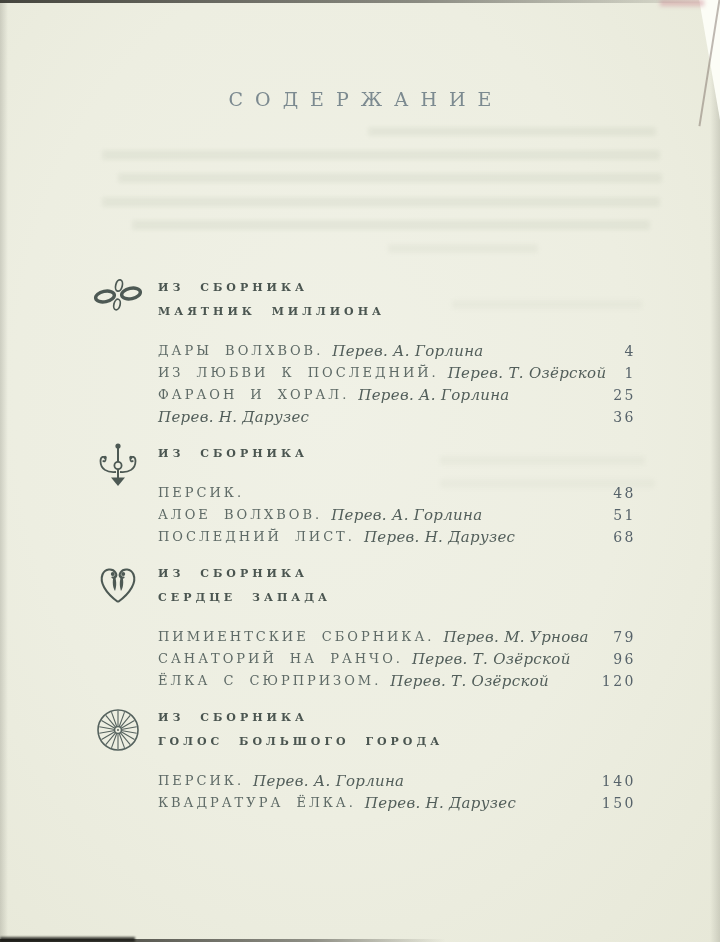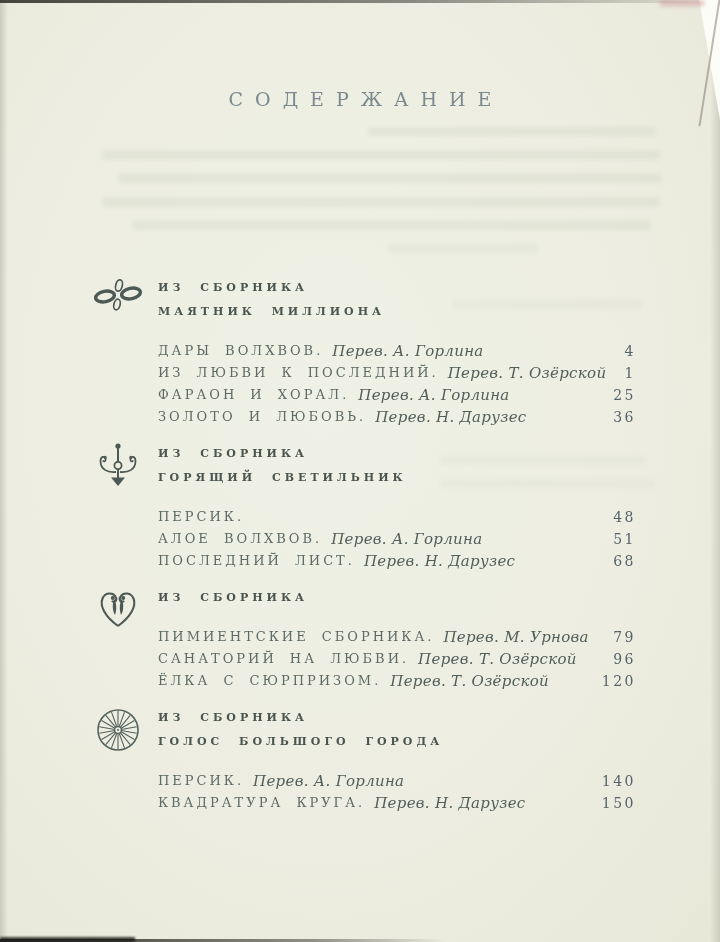--- a/index.html
+++ b/index.html
@@ -133,21 +133,20 @@
     <span class="e-page">1</span>
   </li>
 
   <li class="entry">
     <span class="e-title">ФАРАОН И ХОРАЛ.</span>
     <span class="e-trans">Перев. А. Горлина</span>
     <span class="e-page">25</span>
   </li>
 
   <li class="entry">
-    <span class="e-title">ЗОЛОТО И ЛЮБОВЬ.</span>
     <span class="e-trans">Перев. Н. Дарузес</span>
     <span class="e-page">36</span>
   </li>
 </ul>
   </section>
 
   <section class="section">
     <div class="section-head">
       <span class="orn-icon">
   <svg width="46" height="52" viewBox="0 0 46 52">
@@ -158,21 +157,20 @@
       <line x1="23" y1="27" x2="23" y2="36" stroke-width="2"></line>
       <path d="M21,30 C12,31 5.5,27 5.5,19 C5.5,14.5 9.5,13.5 10.5,16.5 C11.3,19 9,20.4 7.8,18.6" stroke-width="1.8"></path>
       <path d="M25,30 C34,31 40.5,27 40.5,19 C40.5,14.5 36.5,13.5 35.5,16.5 C34.7,19 37,20.4 38.2,18.6" stroke-width="1.8"></path>
       <circle cx="10.1" cy="15.4" r="1.6" fill="#4d5954" stroke="none"></circle>
       <circle cx="35.9" cy="15.4" r="1.6" fill="#4d5954" stroke="none"></circle>
       <path d="M23,44 L16,35.5 L30,35.5 Z" fill="#4d5954" stroke="none"></path>
     </g>
   </svg>
 </span>
       <div class="h-line l1">ИЗ СБОРНИКА</div>
-      <div class="h-line l2">ГОРЯЩИЙ СВЕТИЛЬНИК</div>
     </div>
     <ul class="entries">
   <li class="entry">
     <span class="e-title">ПЕРСИК.</span>
     <span class="e-page">48</span>
   </li>
 
   <li class="entry">
     <span class="e-title">АЛОЕ ВОЛХВОВ.</span>
     <span class="e-trans">Перев. А. Горлина</span>
@@ -193,30 +191,31 @@
   <svg width="46" height="44" viewBox="0 0 46 44">
     <path d="M23,40 C10,30.5 4.5,20 7.5,12.5 C10,6.5 17.5,6 20.5,10.5 C21.6,12.2 21.5,14 20.3,15.2 C19.2,16.3 17.6,16 17.2,14.6" fill="none" stroke="#4d5954" stroke-width="2.1"></path>
     <path d="M23,40 C36,30.5 41.5,20 38.5,12.5 C36,6.5 28.5,6 25.5,10.5 C24.4,12.2 24.5,14 25.7,15.2 C26.8,16.3 28.4,16 28.8,14.6" fill="none" stroke="#4d5954" stroke-width="2.1"></path>
     <path d="M19.5,13 C21.5,17.5 21.8,24 20,29 C17.2,24.5 17,17 19.5,13 Z" fill="#4d5954"></path>
     <path d="M26.5,13 C24.5,17.5 24.2,24 26,29 C28.8,24.5 29,17 26.5,13 Z" fill="#4d5954"></path>
     <circle cx="17.8" cy="12.1" r="2" fill="#4d5954"></circle>
     <circle cx="28.2" cy="12.1" r="2" fill="#4d5954"></circle>
   </svg>
 </span>
       <div class="h-line l1">ИЗ СБОРНИКА</div>
+      <div class="h-line l2">СЕРДЦЕ ЗАПАДА</div>
     </div>
     <ul class="entries">
   <li class="entry">
     <span class="e-title">ПИМИЕНТСКИЕ СБОРНИКА.</span>
     <span class="e-trans">Перев. М. Урнова</span>
     <span class="e-page">79</span>
   </li>
 
   <li class="entry">
-    <span class="e-title">САНАТОРИЙ НА ЛЮБВИ.</span>
+    <span class="e-title">САНАТОРИЙ НА РАНЧО.</span>
     <span class="e-trans">Перев. Т. Озёрской</span>
     <span class="e-page">96</span>
   </li>
 
   <li class="entry">
     <span class="e-title">ЁЛКА С СЮРПРИЗОМ.</span>
     <span class="e-trans">Перев. Т. Озёрской</span>
     <span class="e-page">120</span>
   </li>
 </ul>
@@ -257,20 +256,20 @@
       <div class="h-line l2">ГОЛОС БОЛЬШОГО ГОРОДА</div>
     </div>
     <ul class="entries">
   <li class="entry">
     <span class="e-title">ПЕРСИК.</span>
     <span class="e-trans">Перев. А. Горлина</span>
     <span class="e-page">140</span>
   </li>
 
   <li class="entry">
-    <span class="e-title">КВАДРАТУРА КРУГА.</span>
+    <span class="e-title">КВАДРАТУРА ЁЛКА.</span>
     <span class="e-trans">Перев. Н. Дарузес</span>
     <span class="e-page">150</span>
   </li>
 </ul>
   </section>
 </div>
 </div>
 
 </body></html>

